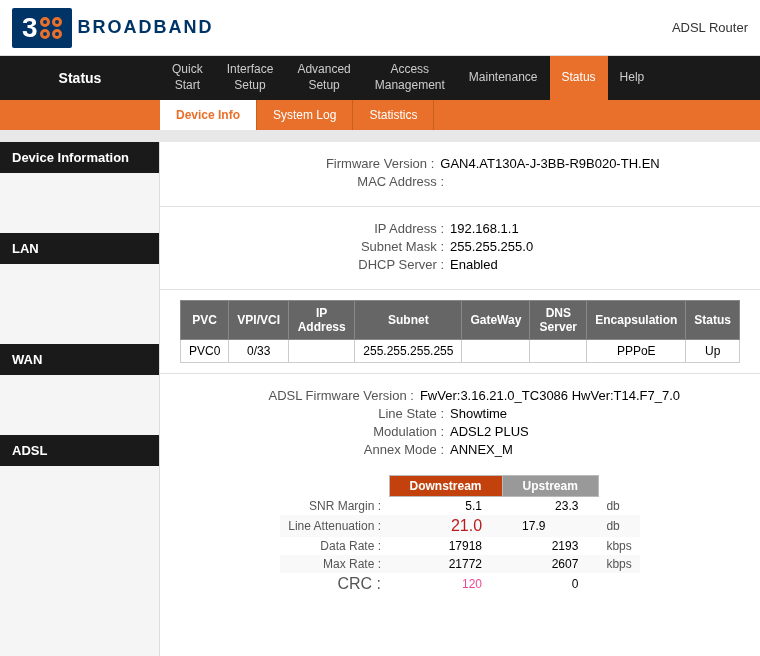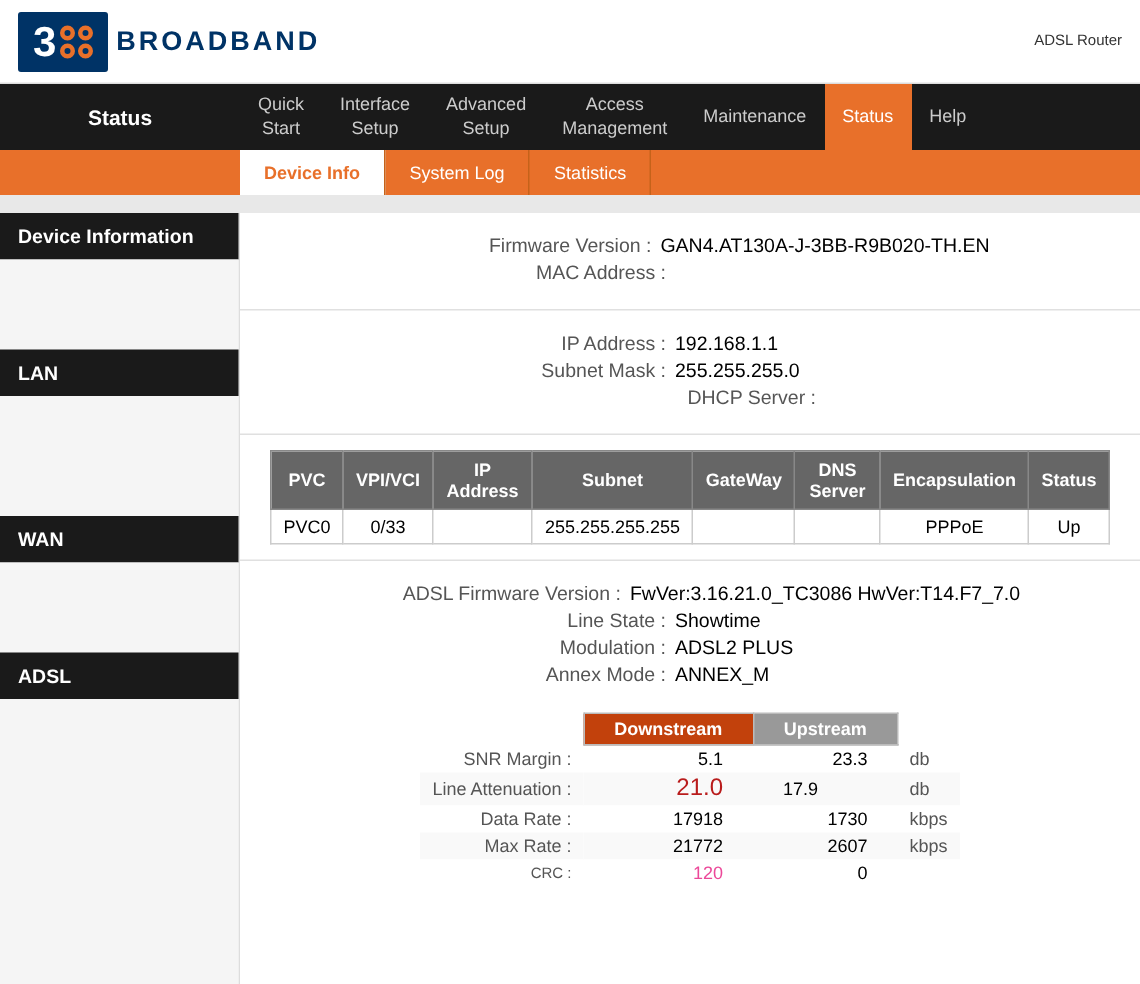--- a/index.html
+++ b/index.html
@@ -1,21 +1,21 @@
 <!DOCTYPE html>
 <html><head>
   <meta charset="utf-8">
   <style>
     * { margin: 0; padding: 0; box-sizing: border-box; }
     body { font-family: Arial, sans-serif; font-size: 13px; background: #fff; width: 760px; }
 
     
     .header { display: flex; align-items: center; justify-content: space-between; background: #fff; padding: 6px 12px; border-bottom: 1px solid #ddd; height: 56px; }
     .logo { display: flex; align-items: center; }
-    .router-label { font-size: 10px; color: #333; }
+    .router-label { font-size: 13px; color: #333; }
 
     
     .nav { background: #1a1a1a; display: flex; align-items: stretch; height: 44px; }
     .nav-status { background: #1a1a1a; color: #fff; font-size: 14px; font-weight: bold; padding: 0 20px; display: flex; align-items: center; min-width: 160px; justify-content: center; }
     .nav-items { display: flex; align-items: stretch; flex: 1; }
     .nav-item { color: #ccc; font-size: 12px; padding: 0 12px; display: flex; align-items: center; text-align: center; cursor: pointer; line-height: 1.3; }
     .nav-item.active { background: #e8702a; color: #fff; }
 
     
     .subnav { background: #e8702a; display: flex; height: 30px; padding-left: 160px; }
@@ -140,20 +140,21 @@
       <div class="info-row">
         <span class="info-label">IP Address :</span>
         <span class="info-value">192.168.1.1</span>
       </div>
       <div class="info-row">
         <span class="info-label">Subnet Mask :</span>
         <span class="info-value">255.255.255.0</span>
       </div>
       <div class="info-row">
         <span class="info-label">DHCP Server :</span>
+        <span class="info-value">Enabled</span>
       </div>
     </div>
 
     <div class="wan-section">
       <table>
         <thead>
           <tr>
             <th>PVC</th>
             <th>VPI/VCI</th>
             <th>IP Address</th>
@@ -216,31 +217,31 @@
     </tr>
               <tr>
       <td style="text-align:right; color:#555; padding:2px 8px; font-size:12px; border:none;">Line Attenuation :</td>
       <td style="text-align:right; color:#b91c1c; padding:2px 20px; font-size:16px; border:none;">21.0</td>
       <td style="text-align:left; color:#000; padding:2px 20px; font-size:12px; border:none;">17.9</td>
       <td style="text-align:left; color:#555; padding:2px 8px; font-size:12px; border:none;">db</td>
     </tr>
               <tr>
       <td style="text-align:right; color:#555; padding:2px 8px; font-size:12px; border:none;">Data Rate :</td>
       <td style="text-align:right; color:#000; padding:2px 20px; font-size:12px; border:none;">17918</td>
-      <td style="text-align:right; color:#000; padding:2px 20px; font-size:12px; border:none;">1730</td>
+      <td style="text-align:right; color:#000; padding:2px 20px; font-size:12px; border:none;">2193</td>
       <td style="text-align:left; color:#555; padding:2px 8px; font-size:12px; border:none;">kbps</td>
     </tr>
               <tr>
       <td style="text-align:right; color:#555; padding:2px 8px; font-size:12px; border:none;">Max Rate :</td>
       <td style="text-align:right; color:#000; padding:2px 20px; font-size:12px; border:none;">21772</td>
       <td style="text-align:right; color:#000; padding:2px 20px; font-size:12px; border:none;">2607</td>
       <td style="text-align:left; color:#555; padding:2px 8px; font-size:12px; border:none;">kbps</td>
     </tr>
               <tr>
-      <td style="text-align:right; color:#555; padding:2px 8px; font-size:10px; border:none;">CRC :</td>
+      <td style="text-align:right; color:#555; padding:2px 8px; font-size:16px; border:none;">CRC :</td>
       <td style="text-align:right; color:#ec4899; padding:2px 20px; font-size:12px; border:none;">120</td>
       <td style="text-align:right; color:#000; padding:2px 20px; font-size:12px; border:none;">0</td>
       <td style="text-align:left; color:#555; padding:2px 8px; font-size:12px; border:none;"></td>
     </tr>
             </tbody>
         </table>
       </div>
     </div>
 
   </div>

